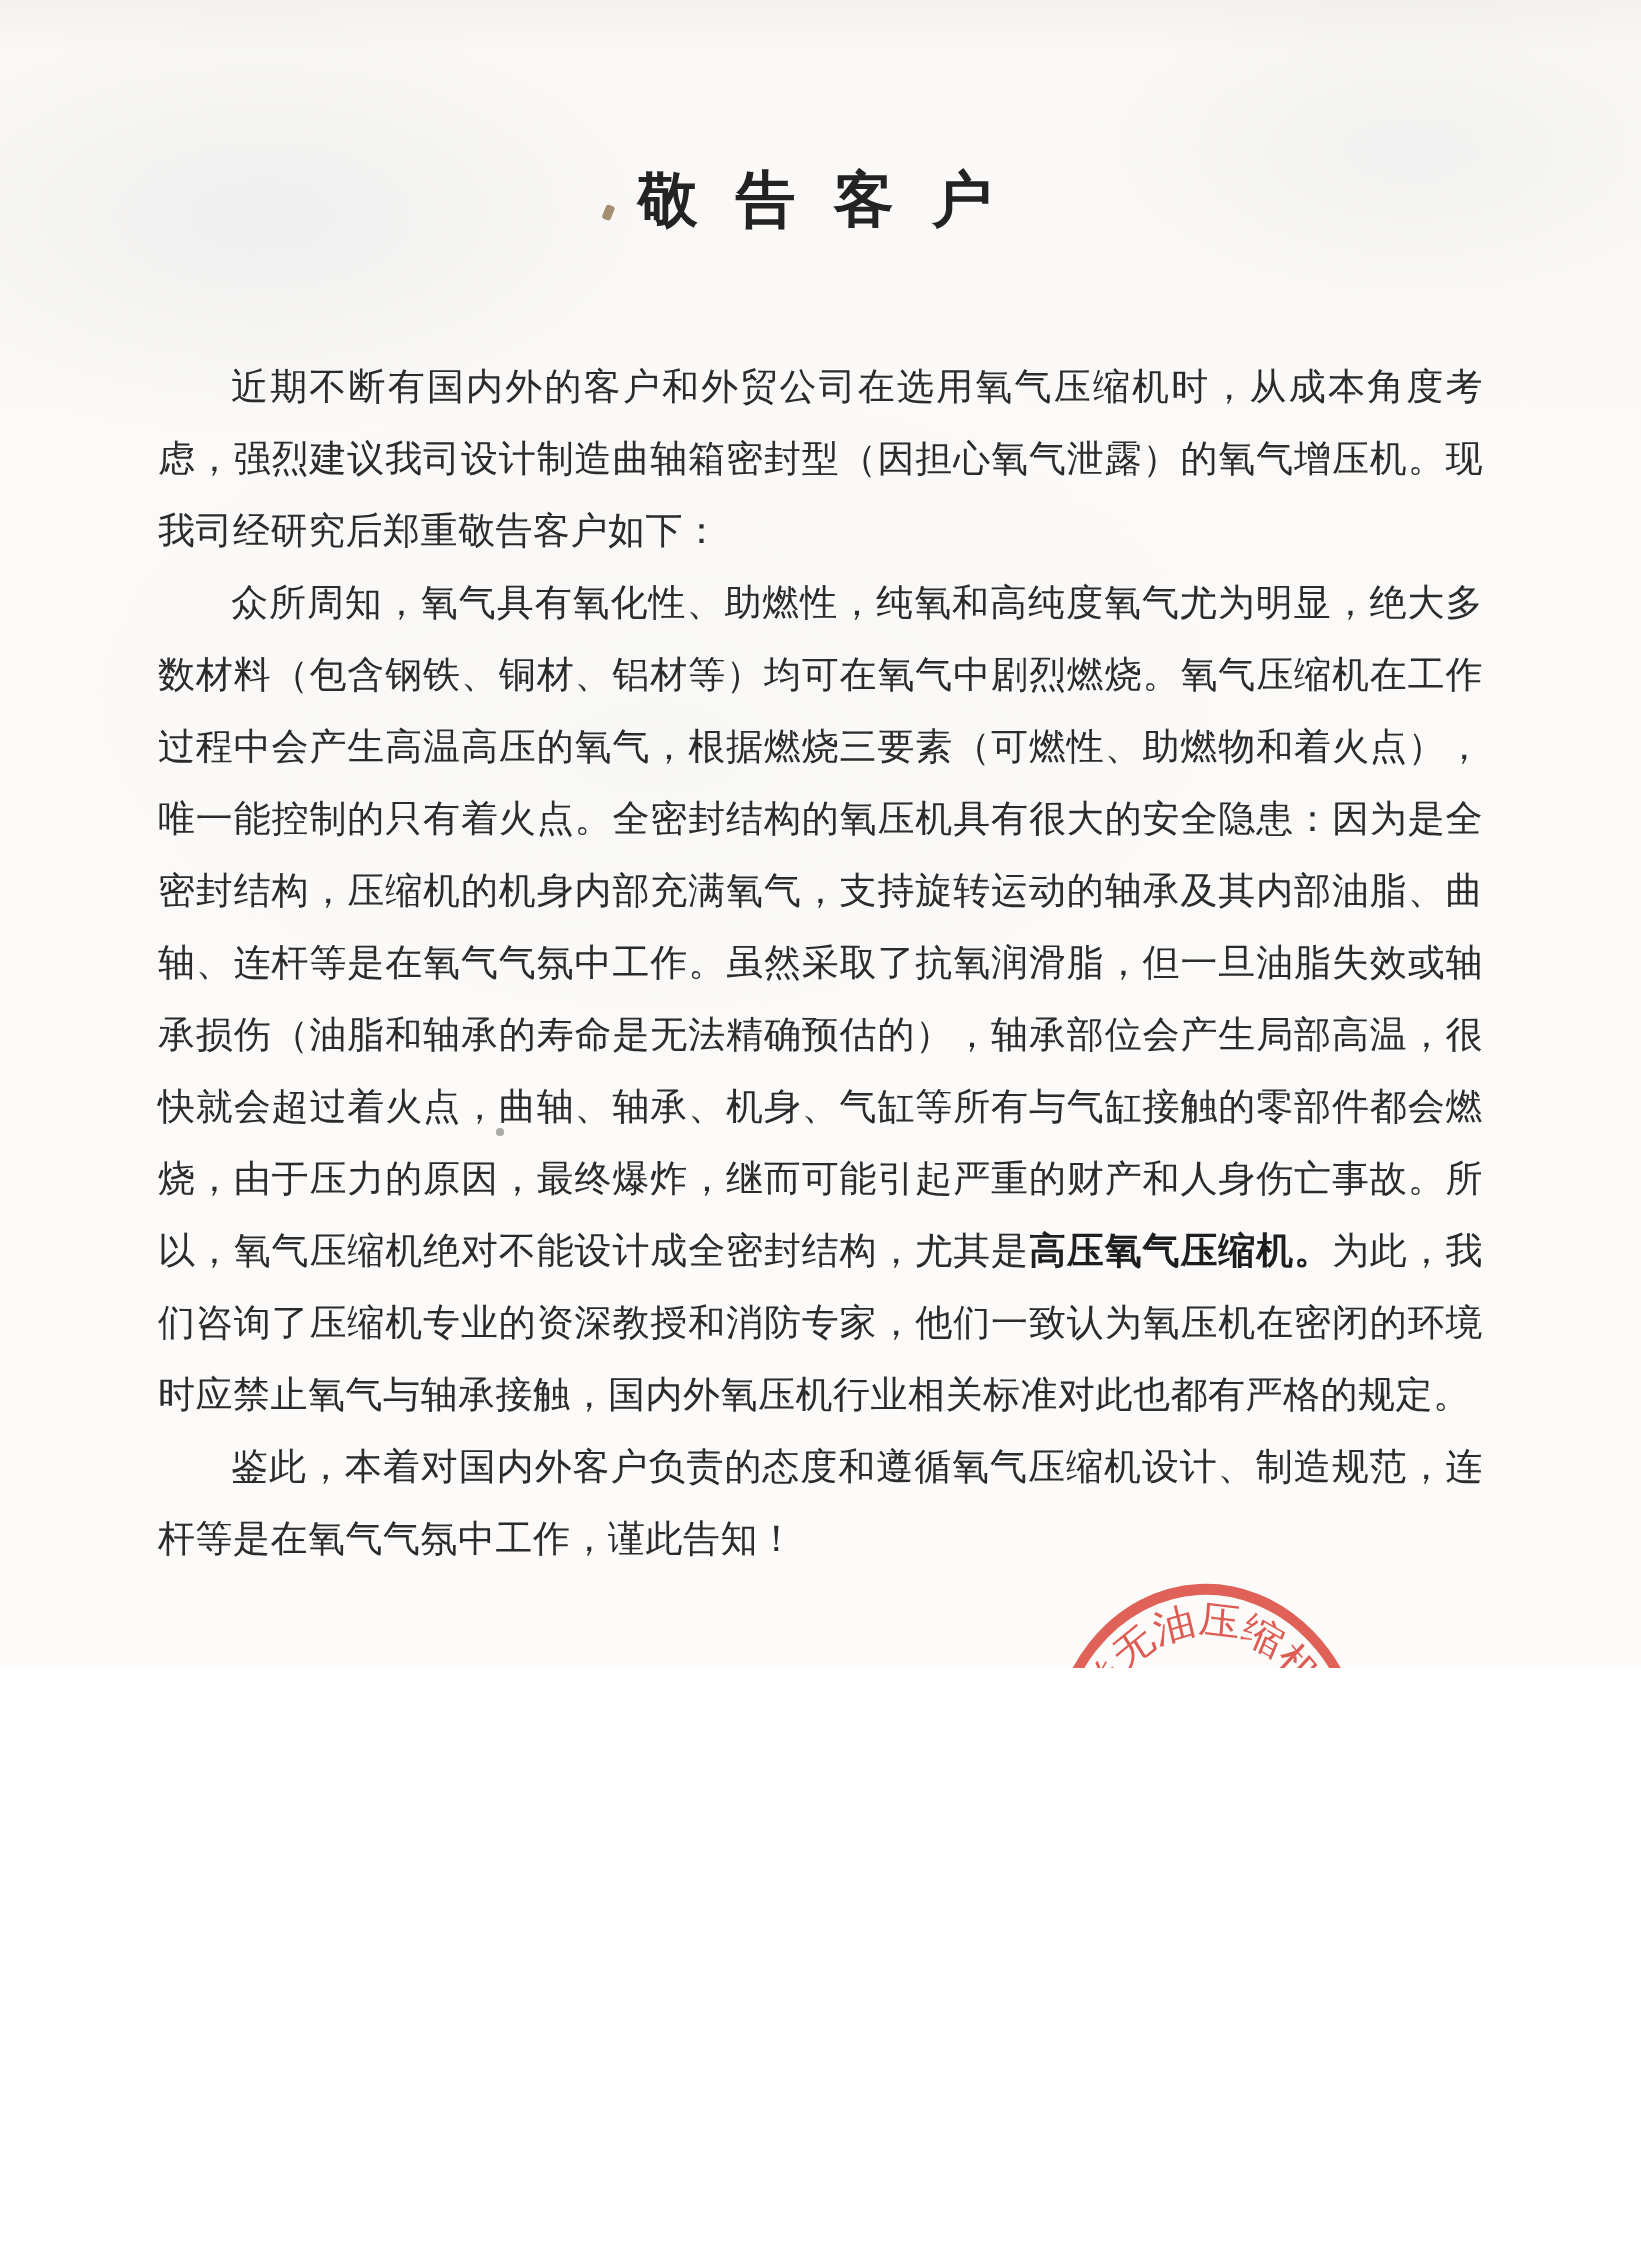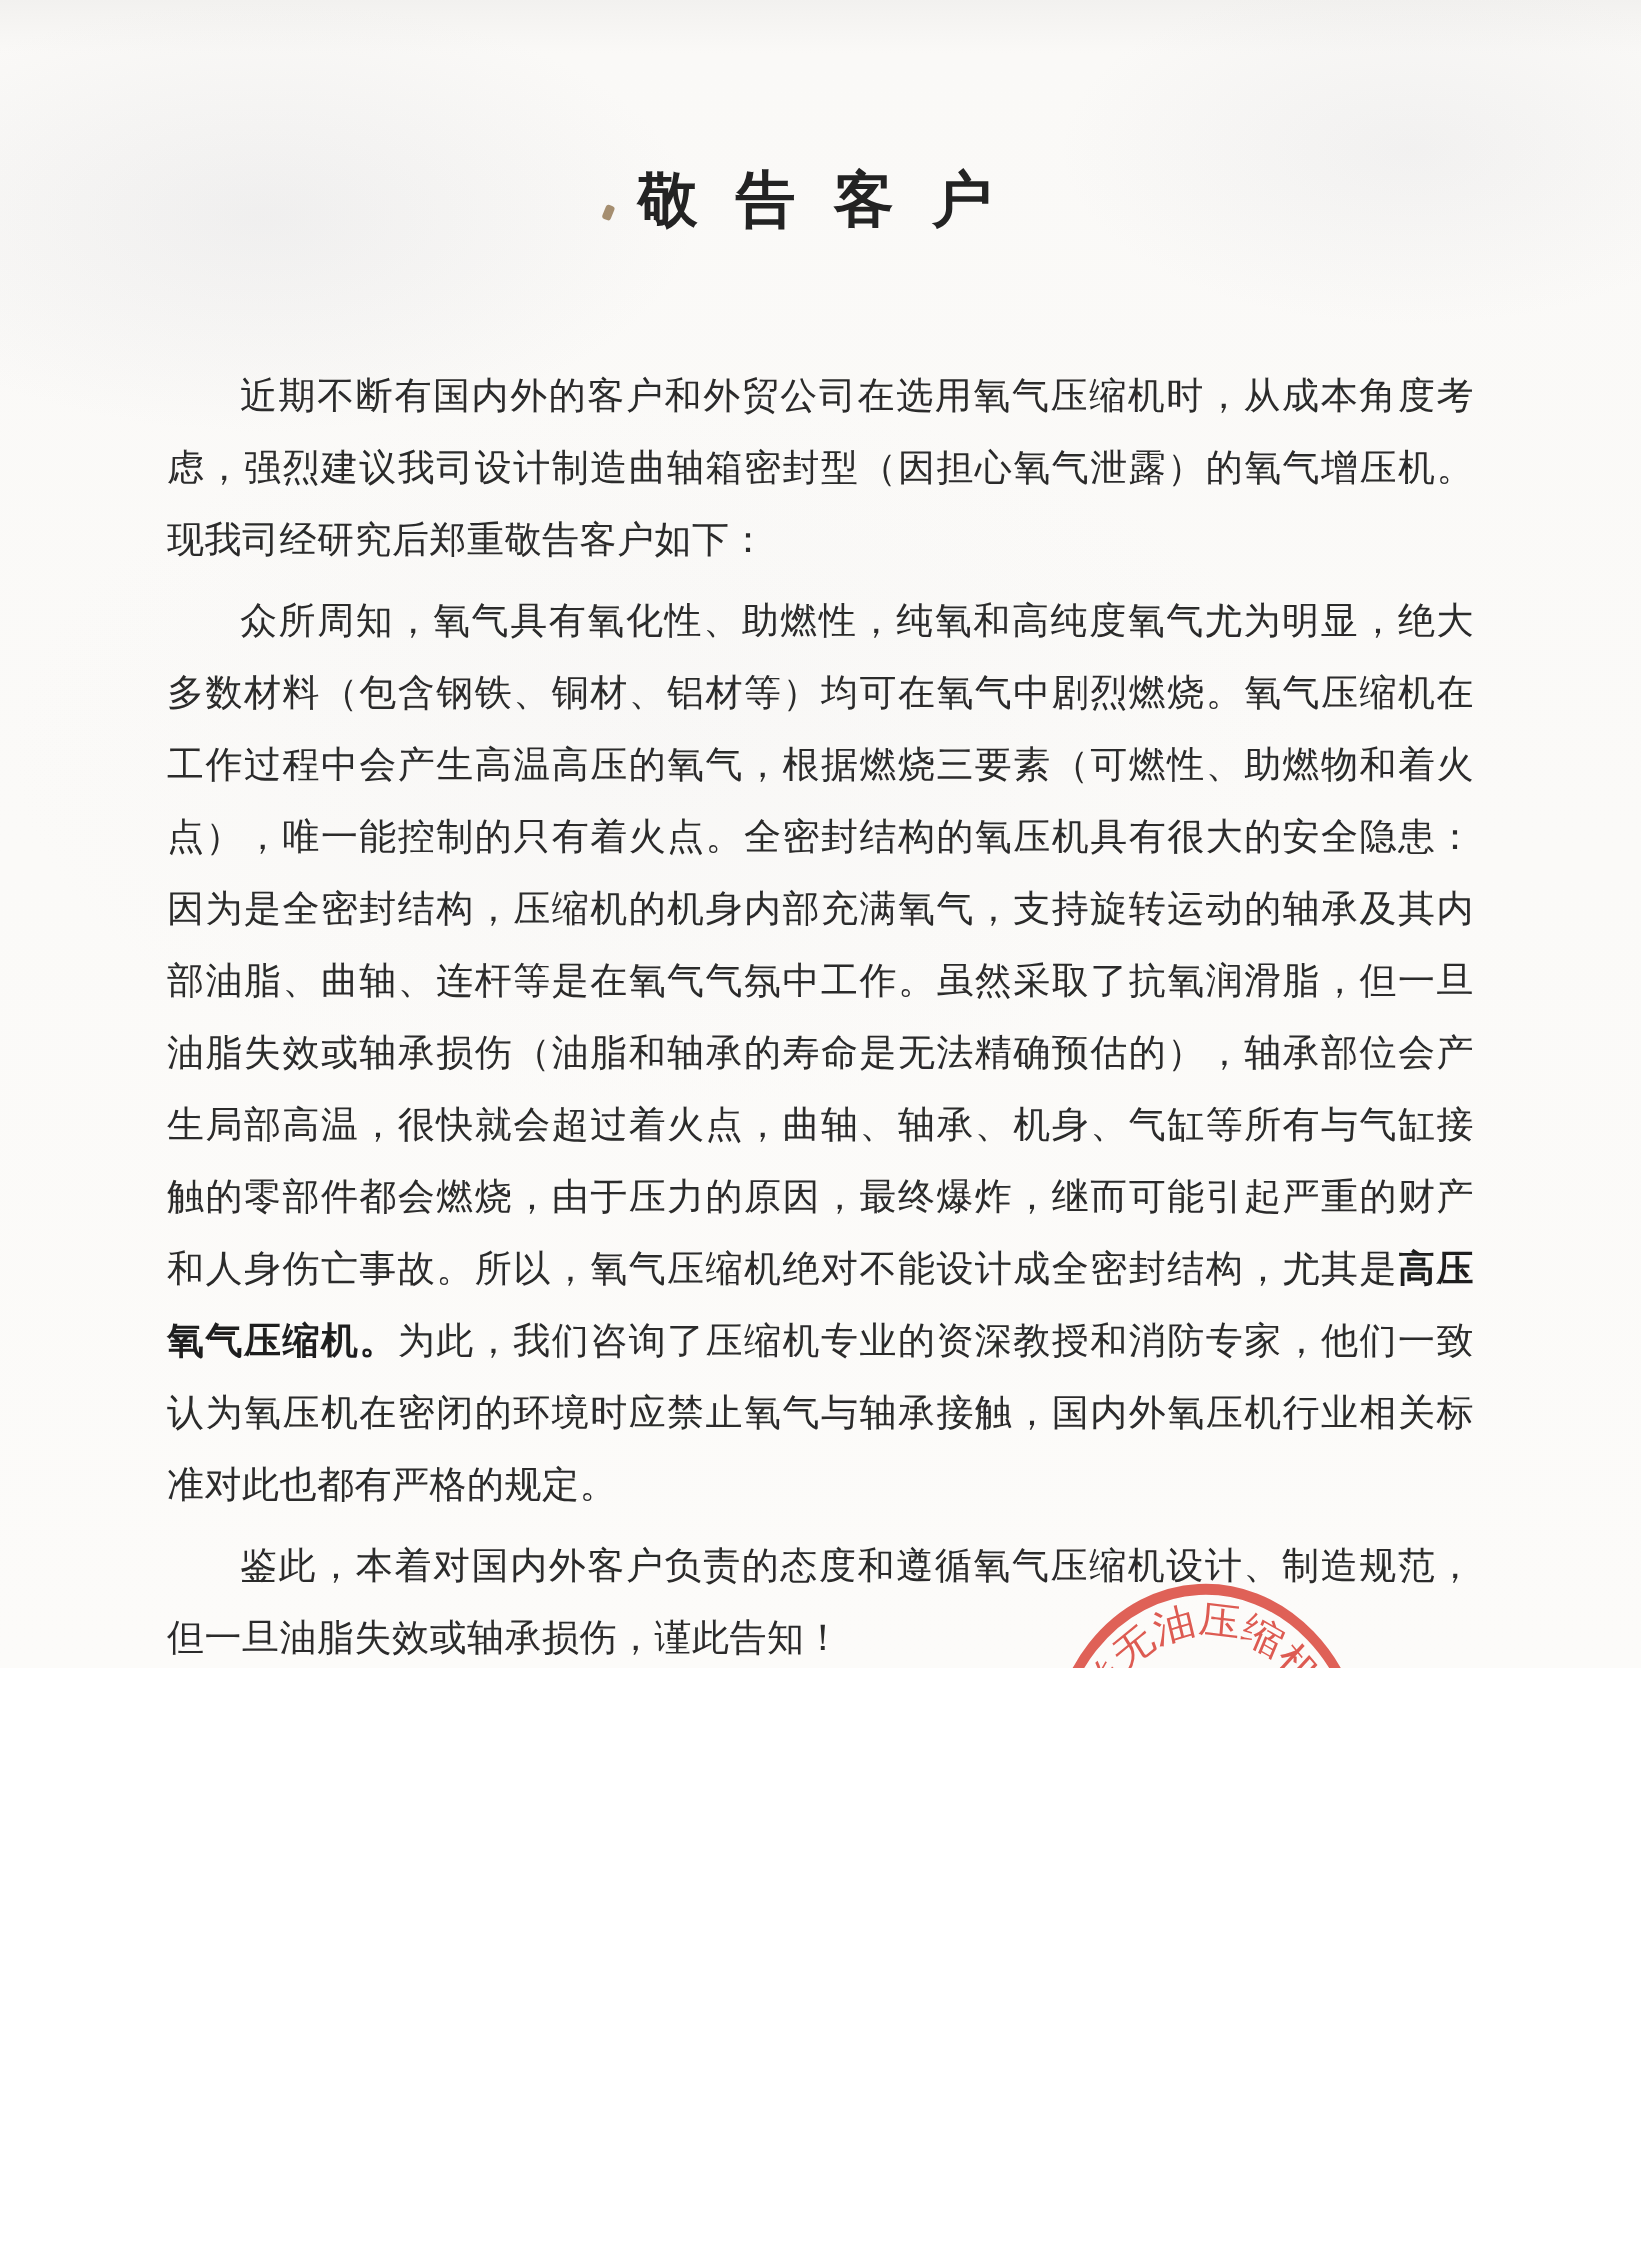--- a/index.html
+++ b/index.html
@@ -21,21 +21,21 @@
     font-size:60px; font-weight:bold; letter-spacing:11.6px;
     color:#232323;
     white-space:nowrap;
   }
   .body {
     position:absolute; top:351px; left:158px; width:1325px;
     font-size:37px; line-height:72px;
     text-align:justify;
     letter-spacing:0.5px;
   }
-  .body p { margin:9px; text-indent:73px; }
+  .body p { margin:0; text-indent:73px; }
   .body .hl { font-weight:bold; color:#1e1e1e; }
   .sig-company {
     position:absolute; top:1676px; left:821px;
     font-size:42px; letter-spacing:1px; color:#2a2a2a; white-space:nowrap;
   }
   .sig-date {
     position:absolute; top:1763px; left:1025px;
     font-size:48px; letter-spacing:1.9px; color:#2a2a2a; white-space:nowrap;
   }
   .stamp {
@@ -53,21 +53,21 @@
 </head>
 <body>
 
 <div class="page">
 
   <div class="title">敬 告 客 户</div>
 
   <div class="body">
     <p>近期不断有国内外的客户和外贸公司在选用氧气压缩机时，从成本角度考虑，强烈建议我司设计制造曲轴箱密封型（因担心氧气泄露）的氧气增压机。现我司经研究后郑重敬告客户如下：</p>
     <p><span>众所周知，氧气具有氧化性、助燃性，纯氧和高纯度氧气尤为明显，绝大多数材料（包含钢铁、铜材、铝材等）均可在氧气中剧烈燃烧。氧气压缩机在工作过程中会产生高温高压的氧气，根据燃烧三要素（可燃性、助燃物和着火点），唯一能控制的只有着火点。全密封结构的氧压机具有很大的安全隐患：因为是全密封结构，压缩机的机身内部充满氧气，支持旋转运动的轴承及其内部油脂、曲轴、连杆等是在氧气气氛中工作。虽然采取了抗氧润滑脂，但一旦油脂失效或轴承损伤（油脂和轴承的寿命是无法精确预估的），轴承部位会产生局部高温，很快就会超过着火点，曲轴、轴承、机身、气缸等所有与气缸接触的零部件都会燃烧，由于压力的原因，最终爆炸，继而可能引起严重的财产和人身伤亡事故。所以，氧气压缩机绝对不能设计成全密封结构，尤其是</span><span class="hl">高压氧气压缩机。</span><span>为此，我们咨询了压缩机专业的资深教授和消防专家，他们一致认为氧压机在密闭的环境时应禁止氧气与轴承接触，国内外氧压机行业相关标准对此也都有严格的规定。</span></p>
-    <p>鉴此，本着对国内外客户负责的态度和遵循氧气压缩机设计、制造规范，但一旦油脂失效或轴承损伤，谨此告知！</p>
+    <p>鉴此，本着对国内外客户负责的态度和遵循氧气压缩机设计、制造规范，连杆等是在氧气气氛中工作，谨此告知！</p>
   </div>
 
   <div class="sig-company">安庆市佰联无油压缩机有限公司</div>
   <div class="sig-date">2020 年 12 月 12 日</div>
 
   <div class="stamp">
     <svg width="380" height="409" viewBox="0 0 394 424" xmlns="http://www.w3.org/2000/svg">
       <defs>
         <path id="ringPath" d="M126.2,308.3 A120,120 0 1 1 263.8,308.3"></path>
         <path id="codePath" d="M79,277 A134,134 0 0 0 311,277"></path>

